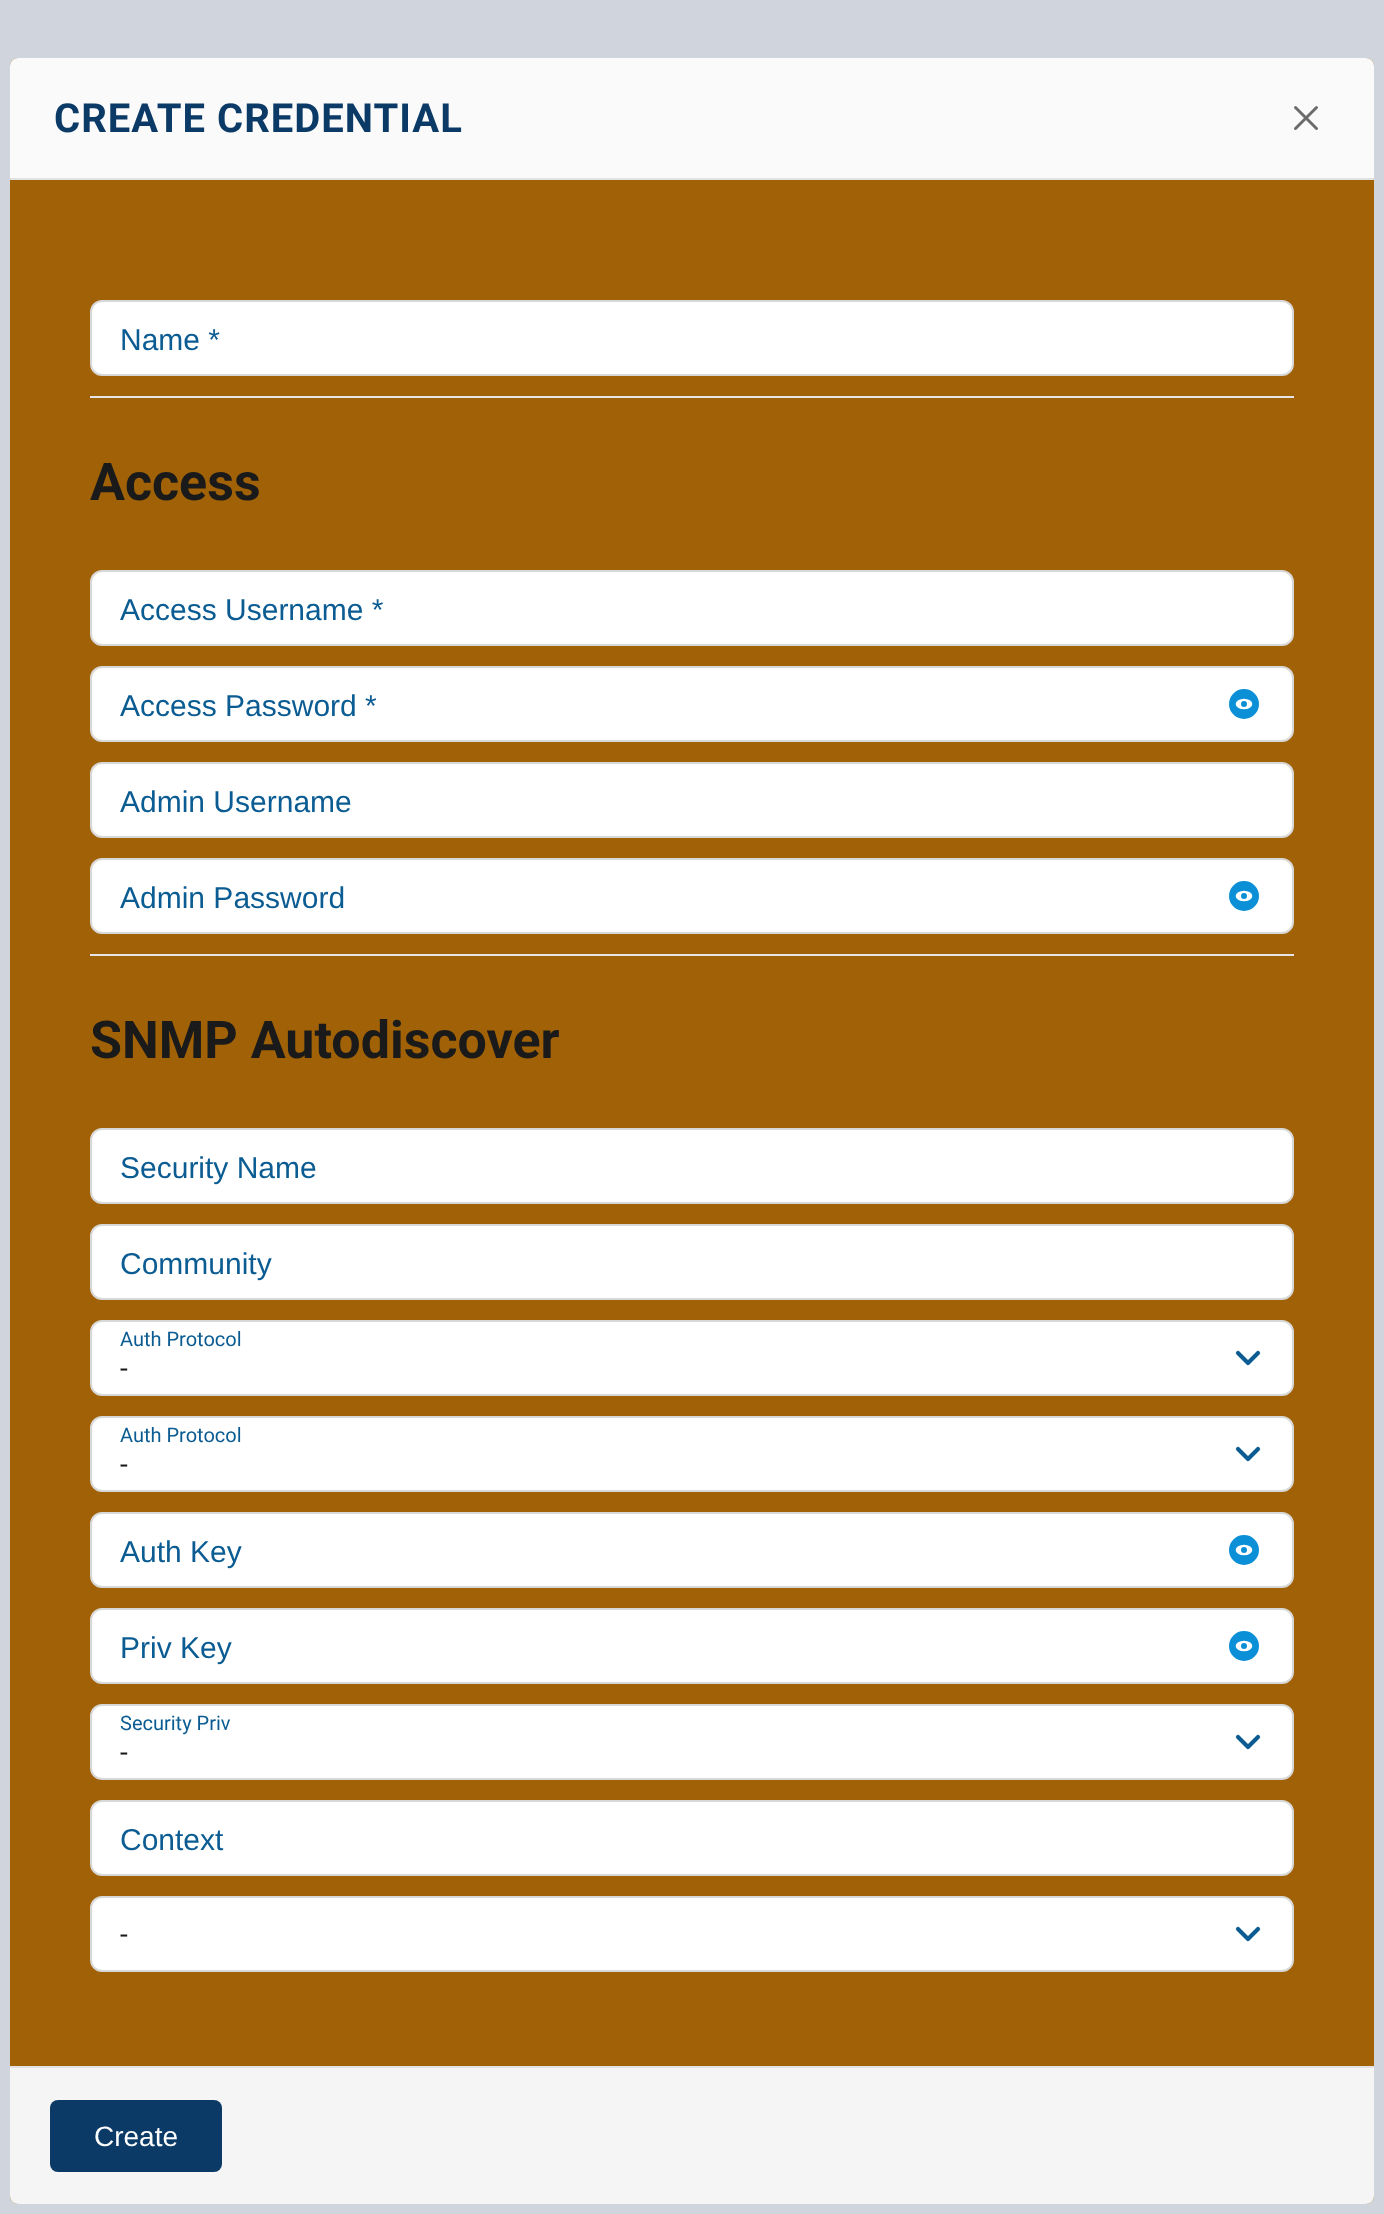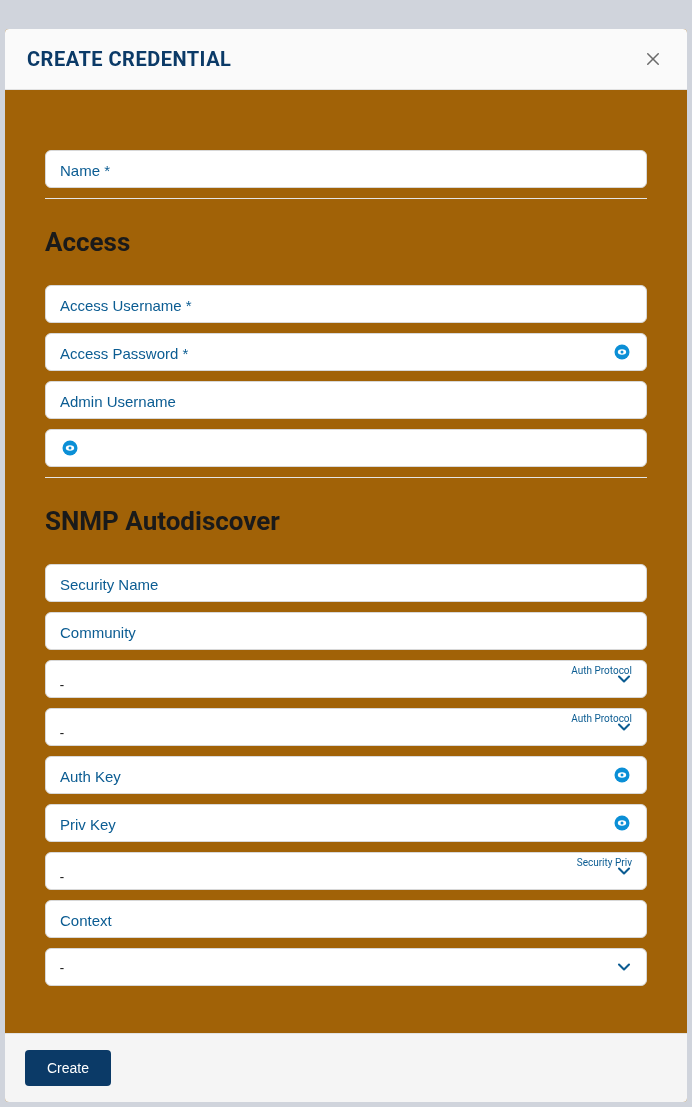--- a/index.html
+++ b/index.html
@@ -118,21 +118,20 @@
       display: flex;
       flex-direction: column;
       justify-content: center;
       cursor: pointer;
     }
     .select-label {
       font-size: 10px;
       color: #0b5c92;
       line-height: 1;
       margin-bottom: 1px;
-      text-align: right;
     }
     .select-value {
       font-size: 14px;
       color: #1a1a1a;
       line-height: 1.2;
     }
     .chevron-icon {
       position: absolute;
       right: 12px;
       top: 50%;
@@ -197,20 +196,21 @@
         <svg class="eye-icon" viewBox="0 0 24 24" fill="currentColor">
           <circle cx="12" cy="12" r="9" fill="currentColor"></circle>
           <ellipse cx="12" cy="12" rx="5" ry="3.2" fill="#ffffff"></ellipse>
           <circle cx="12" cy="12" r="1.8" fill="currentColor"></circle>
         </svg>
       </div>
       <div class="input-wrap">
         <input type="text" placeholder="Admin Username" style="">
       </div>
       <div class="input-wrap">
+        <input type="password" placeholder="Admin Password" style="">
         <svg class="eye-icon" viewBox="0 0 24 24" fill="currentColor">
           <circle cx="12" cy="12" r="9" fill="currentColor"></circle>
           <ellipse cx="12" cy="12" rx="5" ry="3.2" fill="#ffffff"></ellipse>
           <circle cx="12" cy="12" r="1.8" fill="currentColor"></circle>
         </svg>
       </div>
       <hr class="section-divider">
     </div>
 
     <h2 class="section-title">SNMP Autodiscover</h2>

